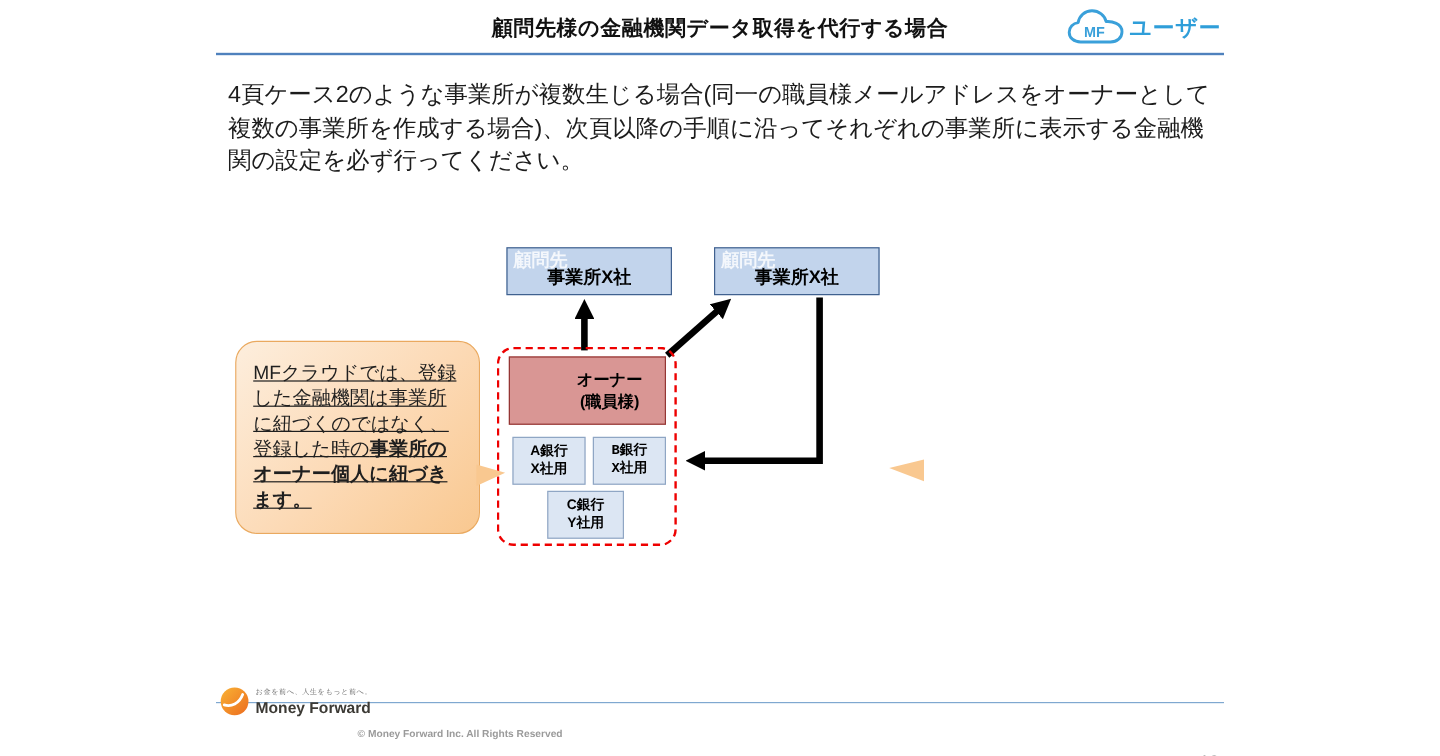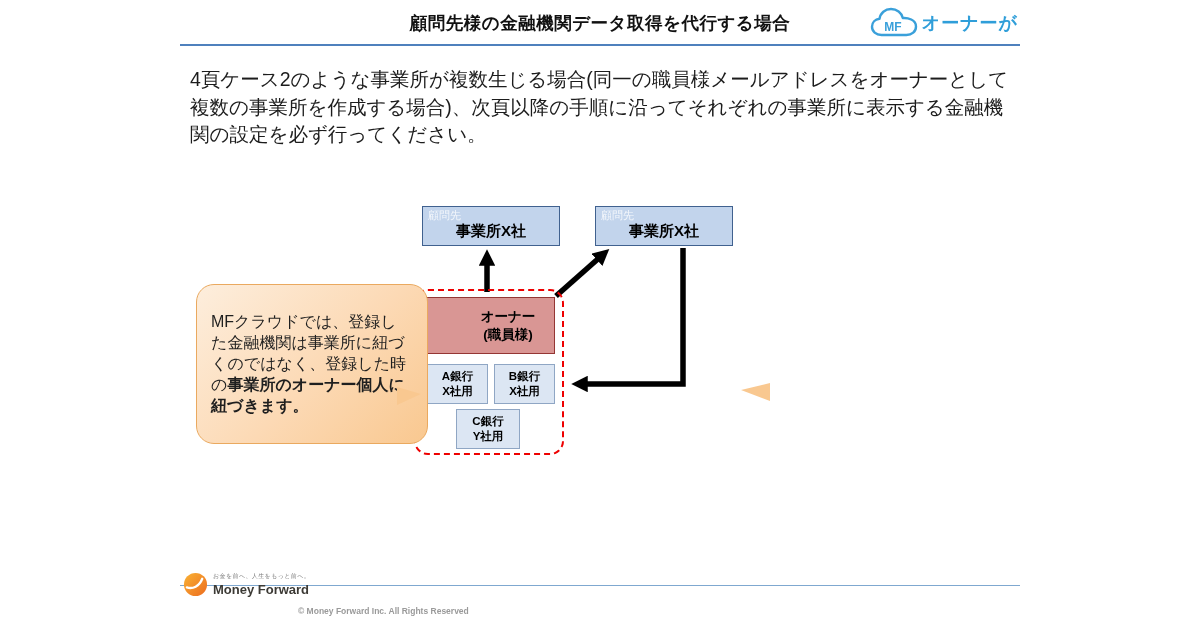--- a/index.html
+++ b/index.html
@@ -12,38 +12,38 @@
     font-size:17.5px;font-weight:bold;color:#111;letter-spacing:.5px;}
   .mf-logo{position:absolute;top:5px;right:182px;display:flex;align-items:center;gap:3px;}
   .mf-logo-text{font-size:18px;font-weight:bold;color:#2f9ed9;letter-spacing:1px;}
   .header-rule{position:absolute;left:180px;top:44px;width:840px;height:2px;background:#4f81bd;}
   
   .intro{position:absolute;left:190px;top:66px;width:830px;font-size:19.5px;line-height:1.42;color:#1c1c1c;}
   
   .arrows{position:absolute;left:0;top:0;pointer-events:none;}
   .arr{stroke:#000;stroke-width:5.5;fill:none;marker-end:url(#arrowhead);}
   .office{position:absolute;height:40px;width:138px;background:#c2d4ec;border:1.5px solid #40618f;box-sizing:border-box;}
-  .office-tag{position:absolute;top:1px;left:5px;font-size:11px;font-weight:normal;color:rgba(255,255,255,.82);}
+  .office-tag{position:absolute;top:1px;left:5px;font-size:15px;font-weight:bold;color:rgba(255,255,255,.82);}
   .office-label{position:absolute;left:0;right:0;bottom:4px;text-align:center;font-size:15px;font-weight:bold;color:#000;}
   .owner-group{position:absolute;left:414px;top:289px;width:150px;height:166px;
     border:2.5px dashed #ee0000;border-radius:14px;box-sizing:border-box;}
   .owner-box{position:absolute;left:424px;top:297px;width:131px;height:57px;background:#d99694;
     border:1.5px solid #943634;box-sizing:border-box;display:flex;flex-direction:column;
     justify-content:center;align-items:center;font-size:13.5px;font-weight:bold;line-height:1.3;color:#000;padding-left:37px;}
   .bank-box{position:absolute;width:61px;height:40px;background:#dce6f3;border:1.5px solid #8fa6c4;
     box-sizing:border-box;display:flex;flex-direction:column;justify-content:center;align-items:center;
     font-size:11.5px;font-weight:bold;line-height:1.3;color:#000;}
   .user-box{position:absolute;left:612px;top:304px;width:133px;height:45px;background:#c8e2e8;
     border:1.2px solid #7f7f7f;box-sizing:border-box;display:flex;flex-direction:column;
     justify-content:center;align-items:center;font-size:13.5px;font-weight:bold;line-height:1.3;color:#000;}
   
   .callout{position:absolute;box-sizing:border-box;border-radius:18px;color:#1f1f1f;
     background:linear-gradient(135deg,#fdeedd 0%,#fcd9b4 55%,#f9c890 100%);
     border:1px solid #eaa95f;font-size:16px;}
-  .callout-left{left:196px;top:284px;width:232px;padding:26px 14px;line-height:1.32;}
+  .callout-left{left:196px;top:284px;width:204px;padding:16px 14px;line-height:1.32;text-decoration:underline;}
   .callout-right{left:768px;top:258px;width:238px;padding:13px 15px;line-height:1.42;}
   .bold{font-weight:bold;}
   .pointer{position:absolute;width:0;height:0;border-style:solid;}
   .pointer-left{left:397px;top:387px;border-width:7px 0 11px 24px;
     border-color:transparent transparent transparent #f9c890;}
   .pointer-right{left:741px;top:383px;border-width:7px 29px 11px 0;
     border-color:transparent #f9c890 transparent transparent;}
   
   .footer-rule{position:absolute;left:180px;top:585px;width:840px;height:1px;background:#7fa8d0;}
   .footer-brand{position:absolute;left:183px;top:572px;display:flex;align-items:center;gap:5px;}
@@ -58,21 +58,21 @@
 
 <div class="slide">
 
   <div class="title">顧問先様の金融機関データ取得を代行する場合</div>
 
   <div class="mf-logo">
     <svg width="50" height="36" viewBox="0 0 50 36">
       <path d="M12.5 30 C7 30 3 26.5 3 21.8 C3 17.5 6.2 14.3 10.5 13.8 C11.3 8 16.2 4 22 4 C27.8 4 32.6 7.8 33.8 13 C38.6 12.6 47 14.6 47 21.4 C47 26.6 42.8 30 37.4 30 Z" fill="none" stroke="#3aa0da" stroke-width="2.4" stroke-linejoin="round"></path>
       <text x="24" y="25.5" text-anchor="middle" font-size="12" font-weight="bold" fill="#3aa0da">MF</text>
     </svg>
-    <span class="mf-logo-text">オーナーが</span>
+    <span class="mf-logo-text">ユーザー</span>
   </div>
 
   <div class="header-rule"></div>
 
   <div class="intro">4頁ケース2のような事業所が複数生じる場合(同一の職員様メールアドレスをオーナーとして複数の事業所を作成する場合)、次頁以降の手順に沿ってそれぞれの事業所に表示する金融機関の設定を必ず行ってください。</div>
 
   <svg class="arrows" width="1200" height="630" viewBox="0 0 1200 630">
     <defs>
       <marker id="arrowhead" markerUnits="strokeWidth" markerWidth="3" markerHeight="3" refX="0.5" refY="1.5" orient="auto">
         <path d="M0,0 L3,1.5 L0,3 Z" fill="#000"></path>
@@ -96,21 +96,21 @@
 
   <div class="owner-box">
     <span>オーナー</span>
     <span>(職員様)</span>
   </div>
 
   <div class="bank-box" style="left:427px;top:364px;">
     <span>A銀行</span>
     <span>X社用</span>
   </div>
-  <div class="bank-box" style="left:494px;top:364px;">
+  <div class="bank-box" style="left:494px;top:364px;font-family:Liberation Mono, monospace;">
     <span>B銀行</span>
     <span>X社用</span>
   </div>
   <div class="bank-box" style="left:456px;top:409px;width:64px;">
     <span>C銀行</span>
     <span>Y社用</span>
   </div>
 
 
   <div class="callout callout-left"><span>MFクラウドでは、登録した金融機関は事業所に紐づくのではなく、登録した時の</span><span class="bold">事業所のオーナー個人に紐づきます。</span></div>

